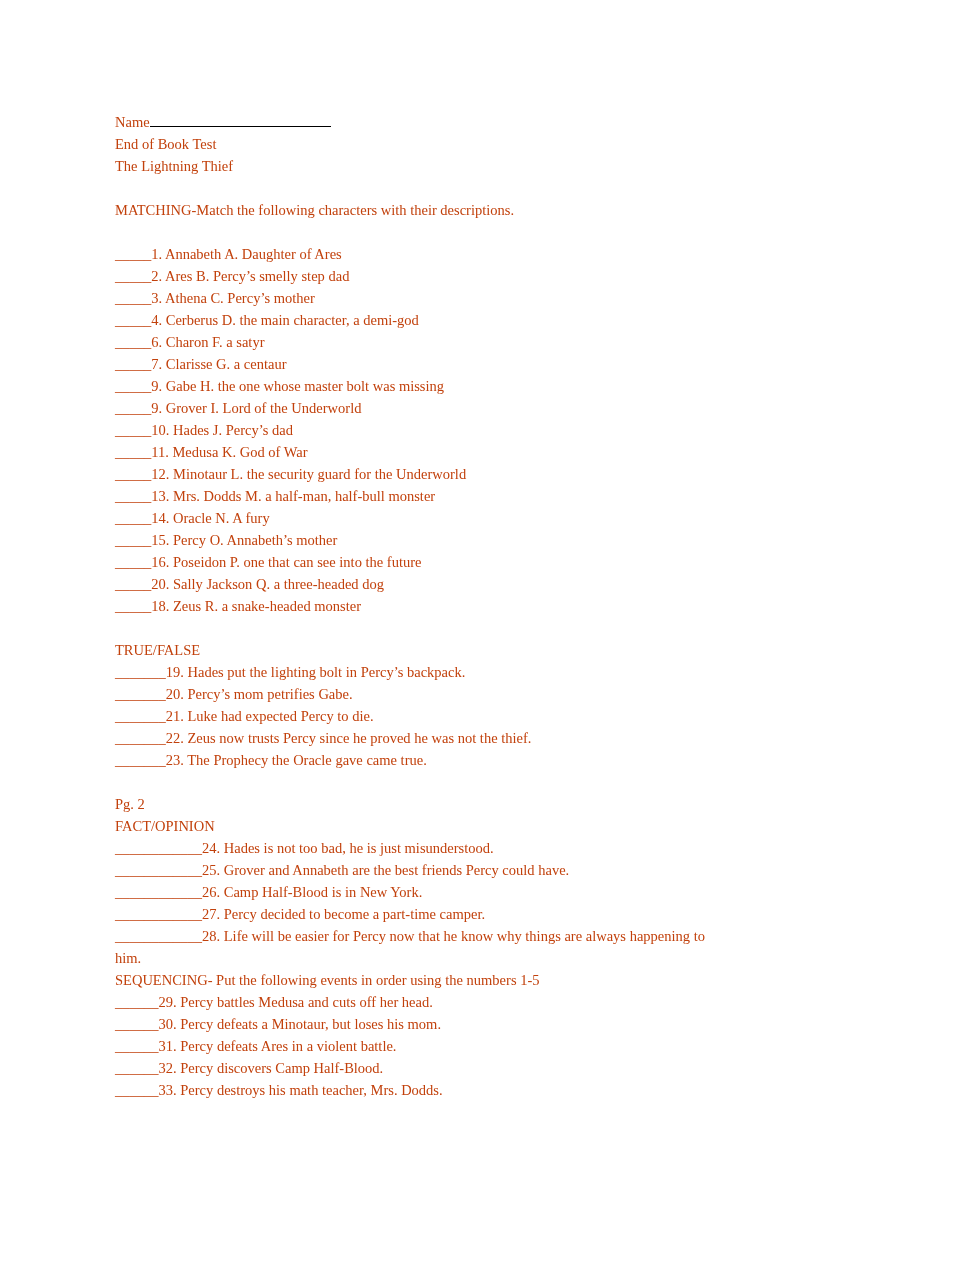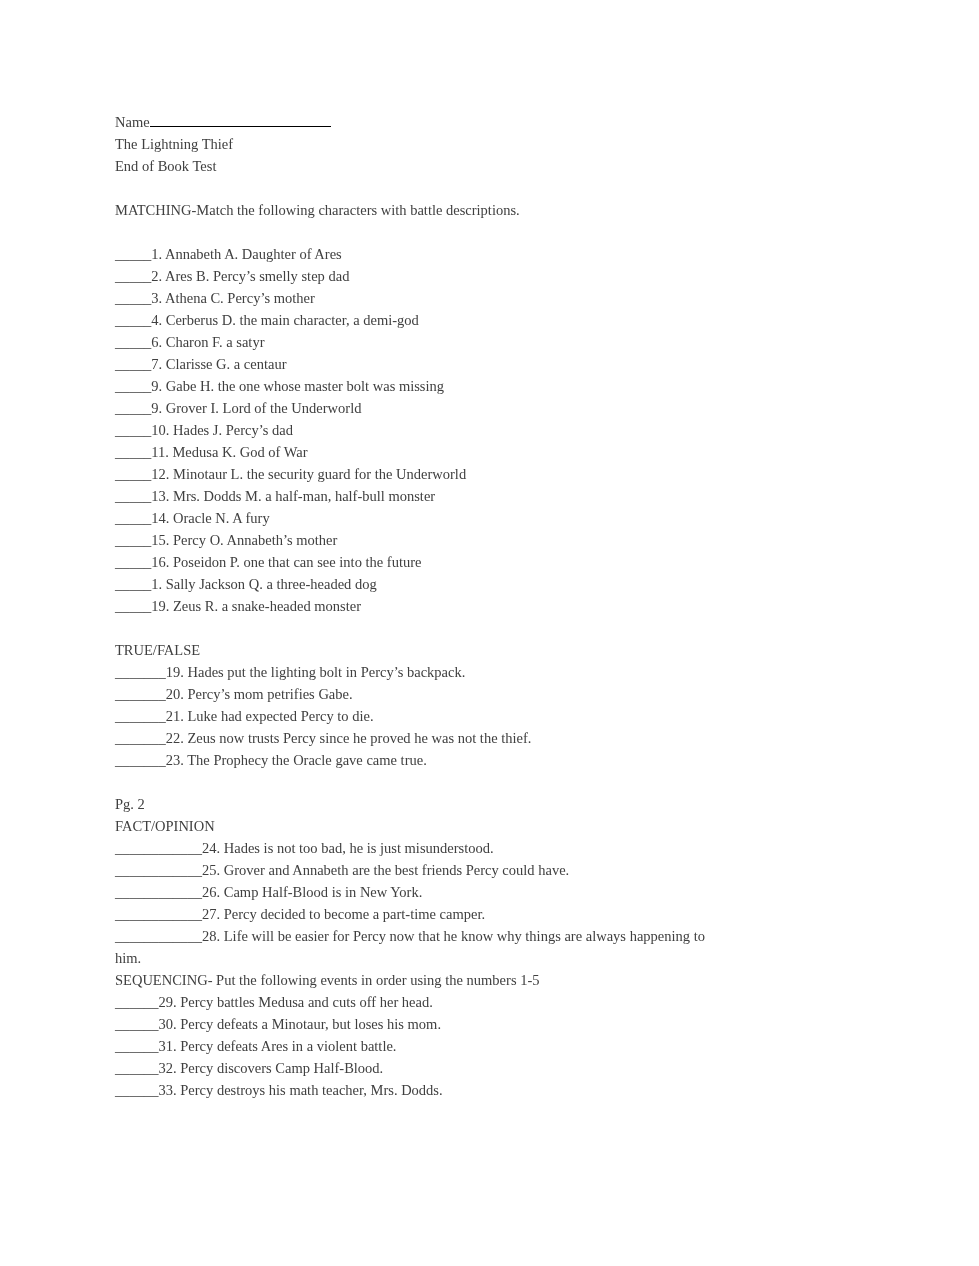--- a/index.html
+++ b/index.html
@@ -10,21 +10,21 @@
   .page {
     position: relative;
     width: 979px;
     height: 1266px;
     box-sizing: border-box;
     padding: 111px 115px 0 115px;
     background: #ffffff;
     font-family: "Liberation Serif", serif;
     font-size: 14.5px;
     line-height: 22px;
-    color: #404040;
+    color: #c2410c;
     overflow: hidden;
   }
   .content {
     max-width: 615px;
   }
   .line {
     white-space: normal;
   }
   .name-blank {
     display: inline-block;
@@ -40,26 +40,26 @@
     height: 22px;
   }
 </style>
 </head>
 <body>
 
 <div class="page">
   <div class="content">
 
     <div class="line"><span>Name</span><span class="name-blank"></span></div>
+    <div class="line">End of Book Test</div>
     <div class="line">The Lightning Thief</div>
-    <div class="line">End of Book Test</div>
 
     <div class="spacer"></div>
 
-    <div class="line">MATCHING-Match the following characters with battle descriptions.</div>
+    <div class="line">MATCHING-Match the following characters with their descriptions.</div>
 
     <div class="spacer"></div>
 
     <div>
 
         <div class="line"><span class="blank">_____</span><span>1. Annabeth A. Daughter of Ares</span></div>
 
         <div class="line"><span class="blank">_____</span><span>2. Ares B. Percy’s smelly step dad</span></div>
 
         <div class="line"><span class="blank">_____</span><span>3. Athena C. Percy’s mother</span></div>
@@ -82,23 +82,23 @@
         <div class="line"><span class="blank">_____</span><span>12. Minotaur L. the security guard for the Underworld</span></div>
 
         <div class="line"><span class="blank">_____</span><span>13. Mrs. Dodds M. a half-man, half-bull monster</span></div>
 
         <div class="line"><span class="blank">_____</span><span>14. Oracle N. A fury</span></div>
 
         <div class="line"><span class="blank">_____</span><span>15. Percy O. Annabeth’s mother</span></div>
 
         <div class="line"><span class="blank">_____</span><span>16. Poseidon P. one that can see into the future</span></div>
 
-        <div class="line"><span class="blank">_____</span><span>1. Sally Jackson Q. a three-headed dog</span></div>
+        <div class="line"><span class="blank">_____</span><span>20. Sally Jackson Q. a three-headed dog</span></div>
 
-        <div class="line"><span class="blank">_____</span><span>19. Zeus R. a snake-headed monster</span></div>
+        <div class="line"><span class="blank">_____</span><span>18. Zeus R. a snake-headed monster</span></div>
       </div>
 
     <div class="spacer"></div>
 
     <div class="line">TRUE/FALSE</div>
 
     <div>
 
         <div class="line"><span class="blank">_______</span><span>19. Hades put the lighting bolt in Percy’s backpack.</span></div>
 

